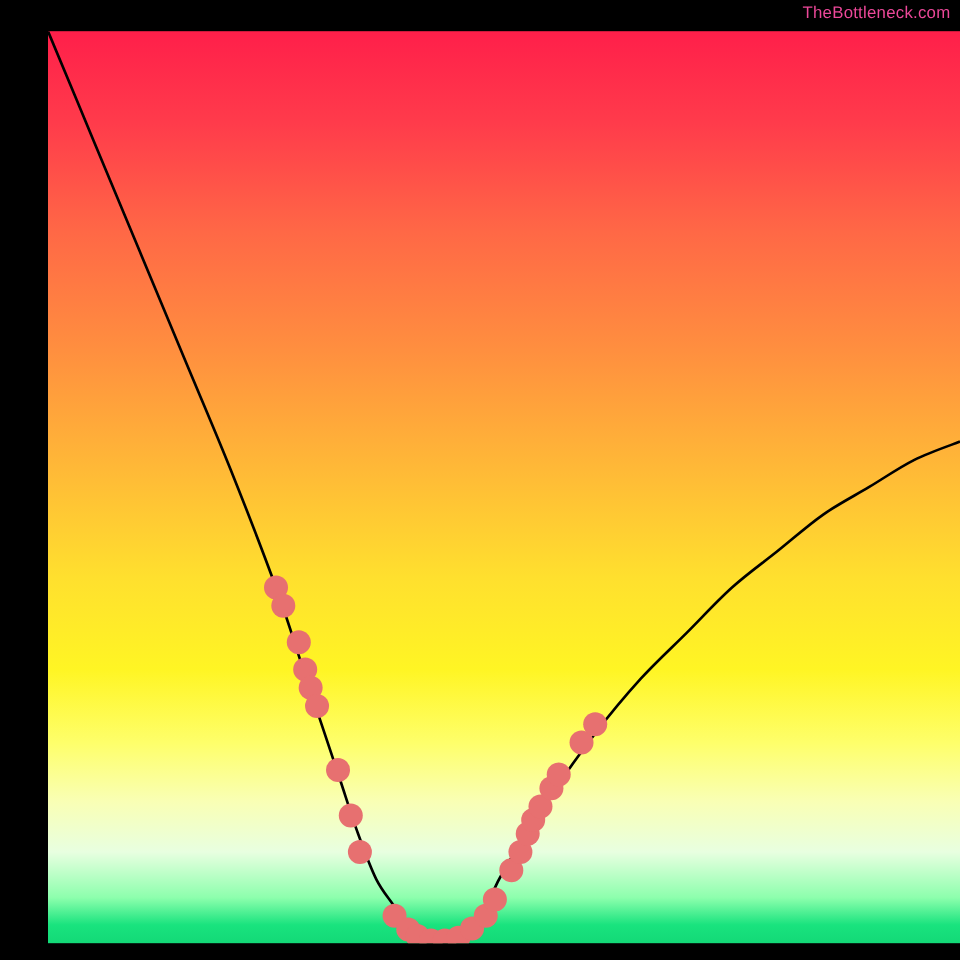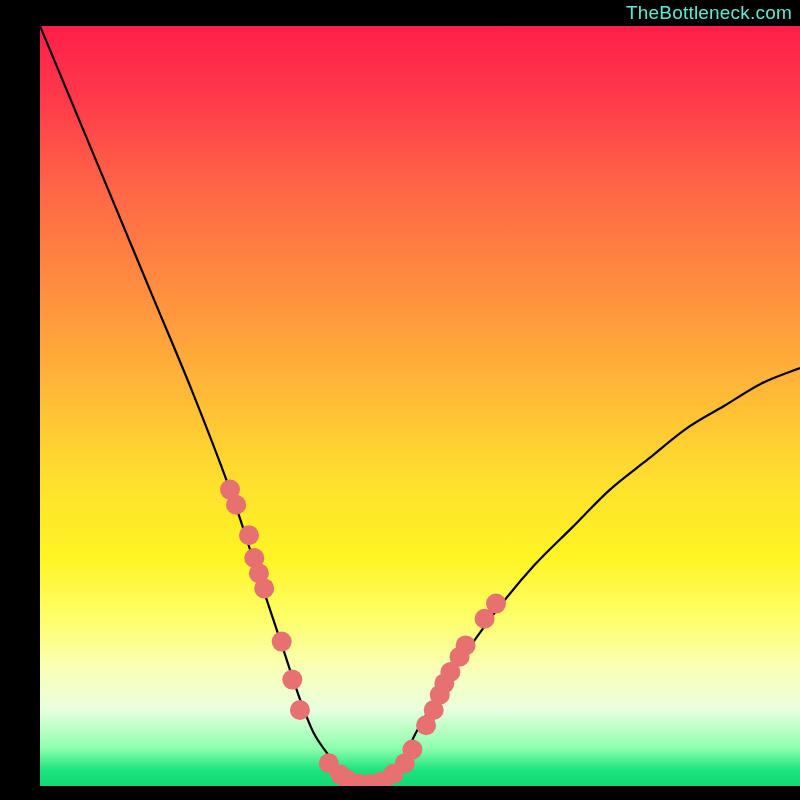--- a/index.html
+++ b/index.html
@@ -45,22 +45,22 @@
     position: absolute;
     left: 0;
     top: 0;
     width: 760px;
     height: 760px;
   }
   .watermark {
     position: absolute;
     top: 2px;
     right: 8px;
-    color: #5eead4;
-    font-size: 19px;
+    color: #ec4899;
+    font-size: 14px;
     letter-spacing: 0.2px;
     font-family: Arial, Helvetica, sans-serif;
   }
 </style>
 </head>
 <body>
 
 <div class="frame">
   <div class="watermark">TheBottleneck.com</div>
   <div class="plot-area">

